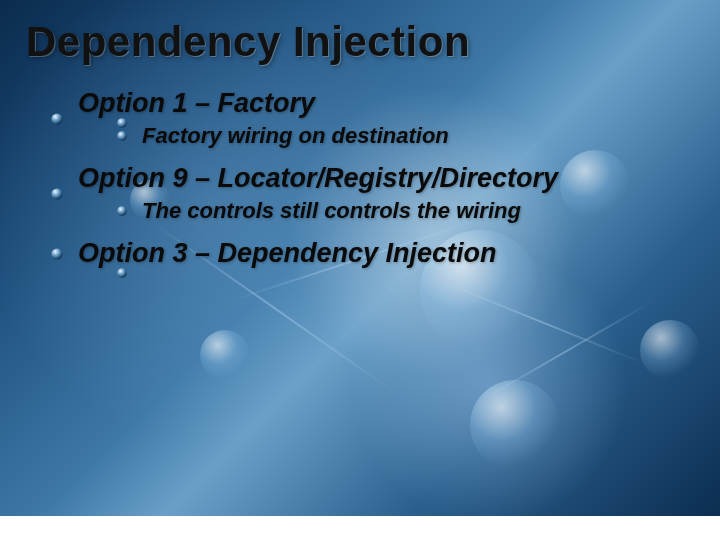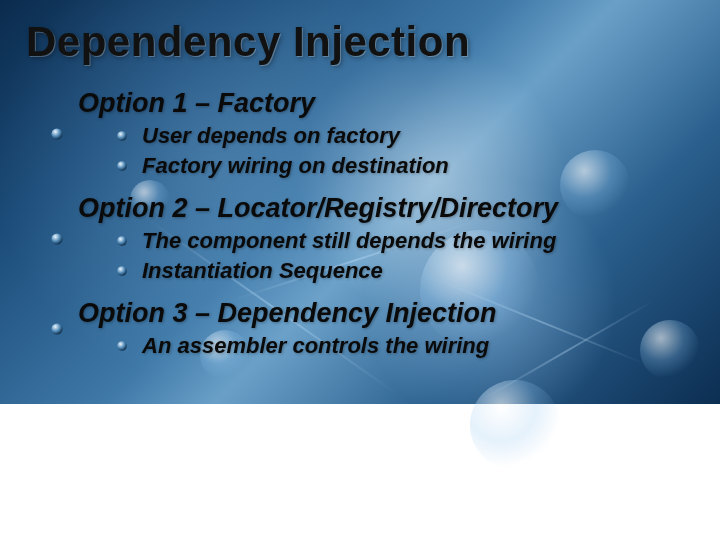--- a/index.html
+++ b/index.html
@@ -6,21 +6,21 @@
     margin: 0;
     padding: 0;
     width: 720px;
     height: 540px;
     overflow: hidden;
     font-family: Arial, Helvetica, sans-serif;
     color: #0a0a0a;
   }
   .slide {
     width: 720px;
-    height: 404px;
+    height: 516px;
     position: relative;
     background:
       radial-gradient(circle at 60% 45%, rgba(255,255,255,0.35) 0%, rgba(255,255,255,0) 28%),
       radial-gradient(circle at 68% 75%, rgba(180,220,255,0.4) 0%, rgba(255,255,255,0) 22%),
       radial-gradient(circle at 30% 40%, rgba(140,190,230,0.25) 0%, rgba(255,255,255,0) 40%),
       linear-gradient(135deg, #0b2b4d 0%, #1b4b78 20%, #3f79a8 45%, #6aa0c8 55%, #2a5f8d 75%, #0c2e52 100%);
     box-sizing: border-box;
   }
   
   .blob {
@@ -114,74 +114,64 @@
             </svg>
         </span>
         <span>Option 1 – Factory</span>
         <ul class="lvl2">
           <li>
             <span class="bullet">
                 <svg viewBox="0 0 20 20">
                   <circle cx="10" cy="10" r="8" fill="url(#g1)"></circle>
                 </svg>
               </span>
-            <span>User depends on factory</span>
           </li>
           <li>
             <span class="bullet">
                 <svg viewBox="0 0 20 20">
                   <circle cx="10" cy="10" r="8" fill="url(#g1)"></circle>
                 </svg>
               </span>
             <span>Factory wiring on destination</span>
           </li>
         </ul>
       </li>
 
       <li>
         <span class="bullet">
             <svg viewBox="0 0 20 20">
               <circle cx="10" cy="10" r="8" fill="url(#g1)"></circle>
             </svg>
           </span>
-        <span>Option 2 – Locator/Registry/Directory</span>
+        <span>Option 9 – Locator/Registry/Directory</span>
         <ul class="lvl2">
           <li>
             <span class="bullet">
                 <svg viewBox="0 0 20 20">
                   <circle cx="10" cy="10" r="8" fill="url(#g1)"></circle>
                 </svg>
               </span>
-            <span>The component still depends the wiring</span>
-          </li>
-          <li>
-            <span class="bullet">
-                <svg viewBox="0 0 20 20">
-                  <circle cx="10" cy="10" r="8" fill="url(#g1)"></circle>
-                </svg>
-              </span>
-            <span>Instantiation Sequence</span>
+            <span>The controls still controls the wiring</span>
           </li>
         </ul>
       </li>
 
       <li>
         <span class="bullet">
             <svg viewBox="0 0 20 20">
               <circle cx="10" cy="10" r="8" fill="url(#g1)"></circle>
             </svg>
           </span>
         <span>Option 3 – Dependency Injection</span>
         <ul class="lvl2">
           <li>
             <span class="bullet">
                 <svg viewBox="0 0 20 20">
                   <circle cx="10" cy="10" r="8" fill="url(#g1)"></circle>
                 </svg>
               </span>
-            <span>An assembler controls the wiring</span>
           </li>
         </ul>
       </li>
 
     </ul>
   </div>
 </div>
 
 </body></html>

